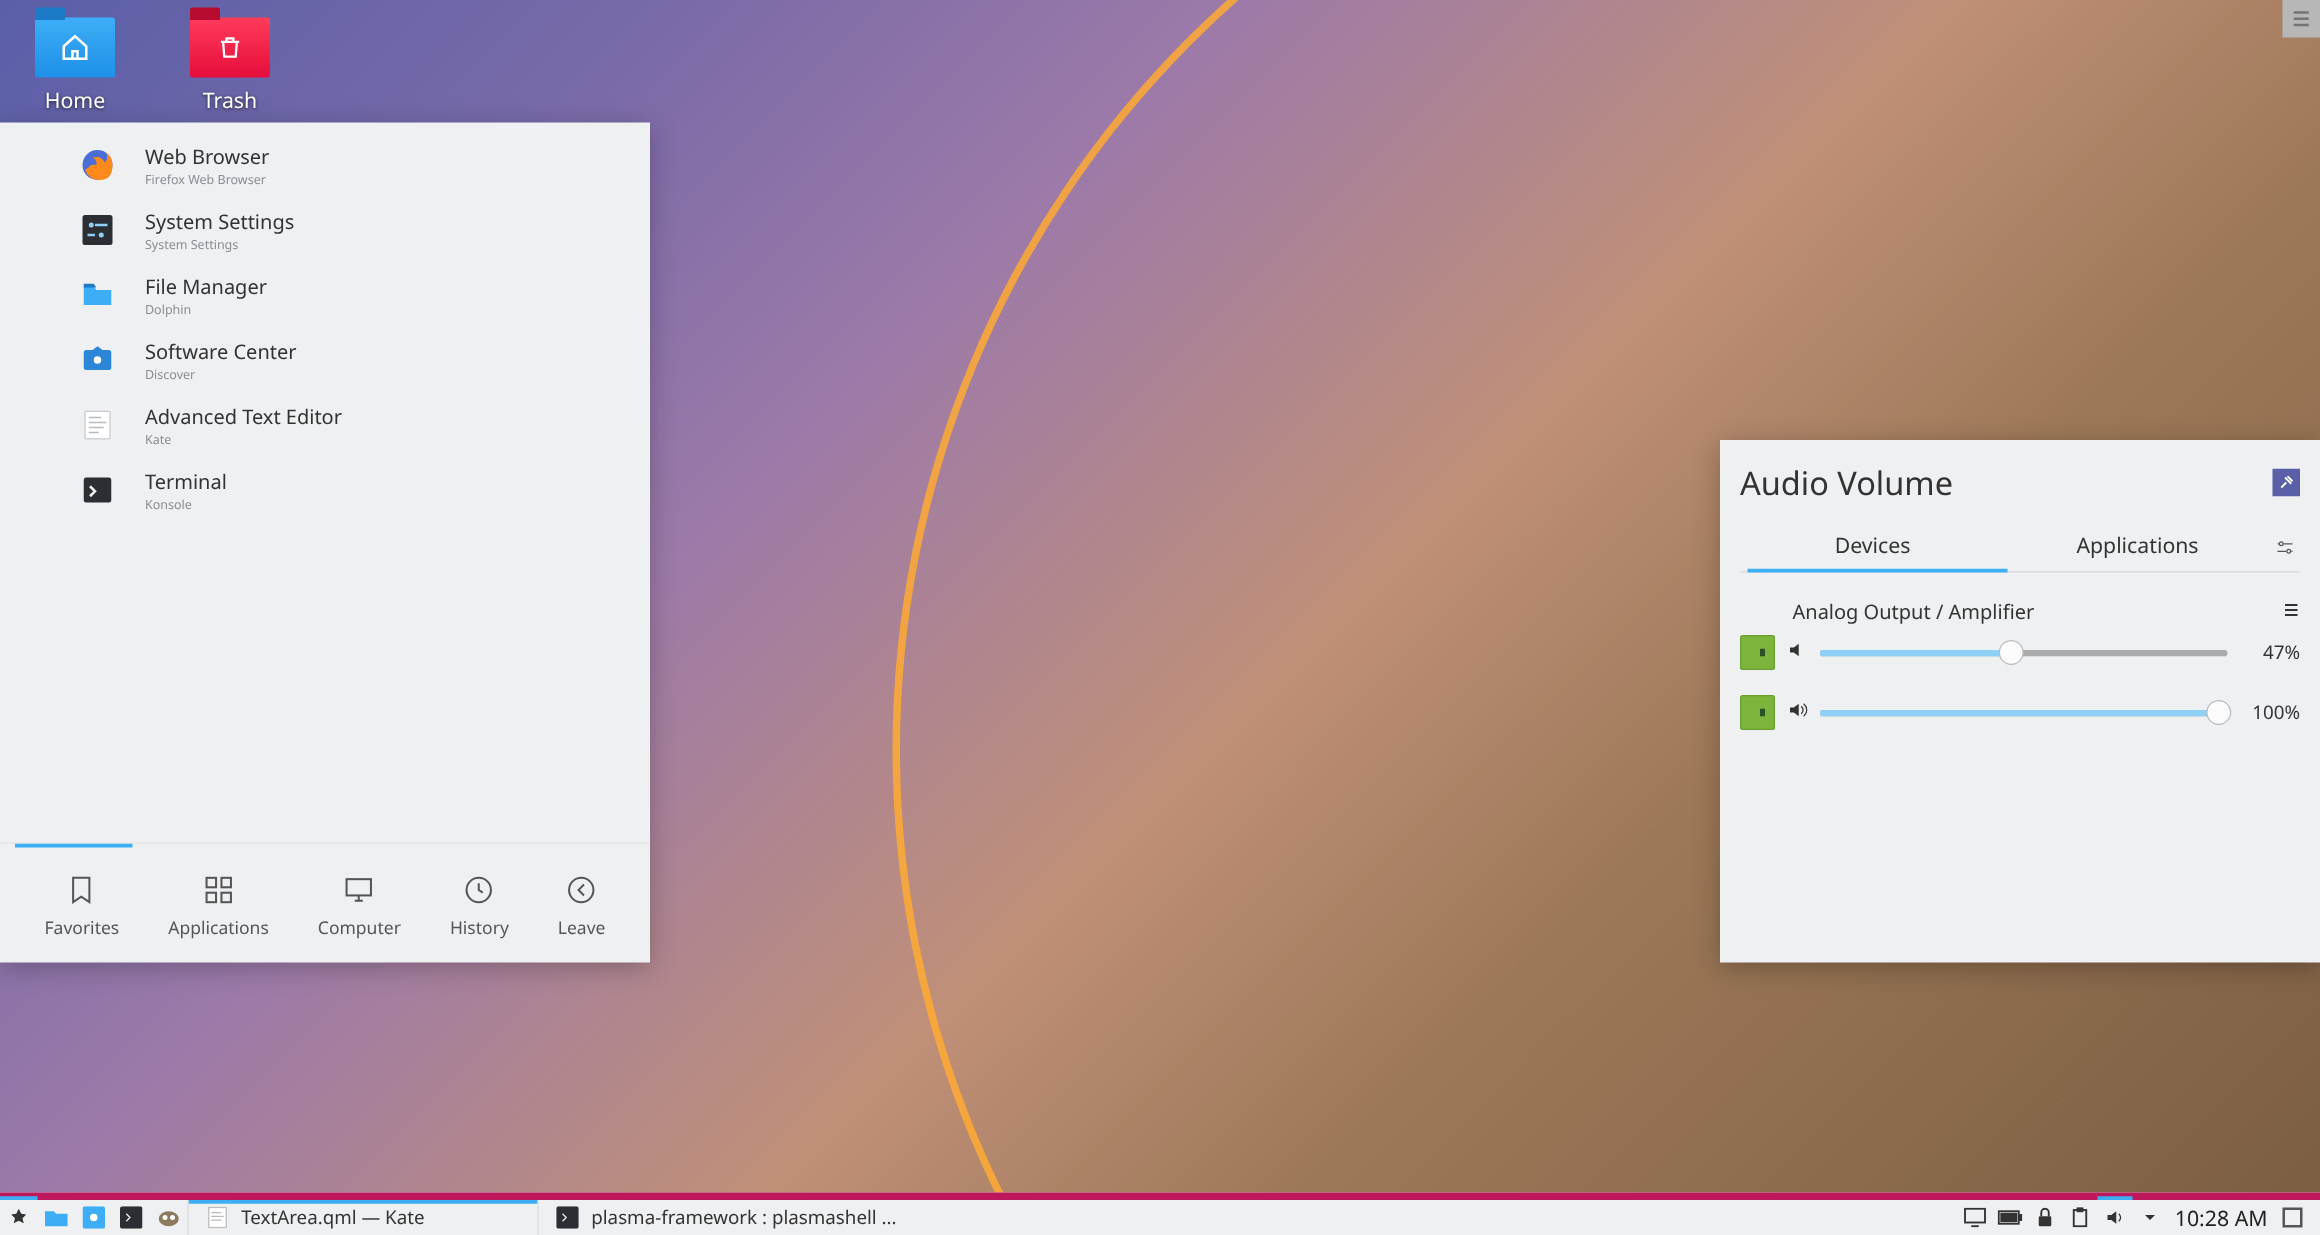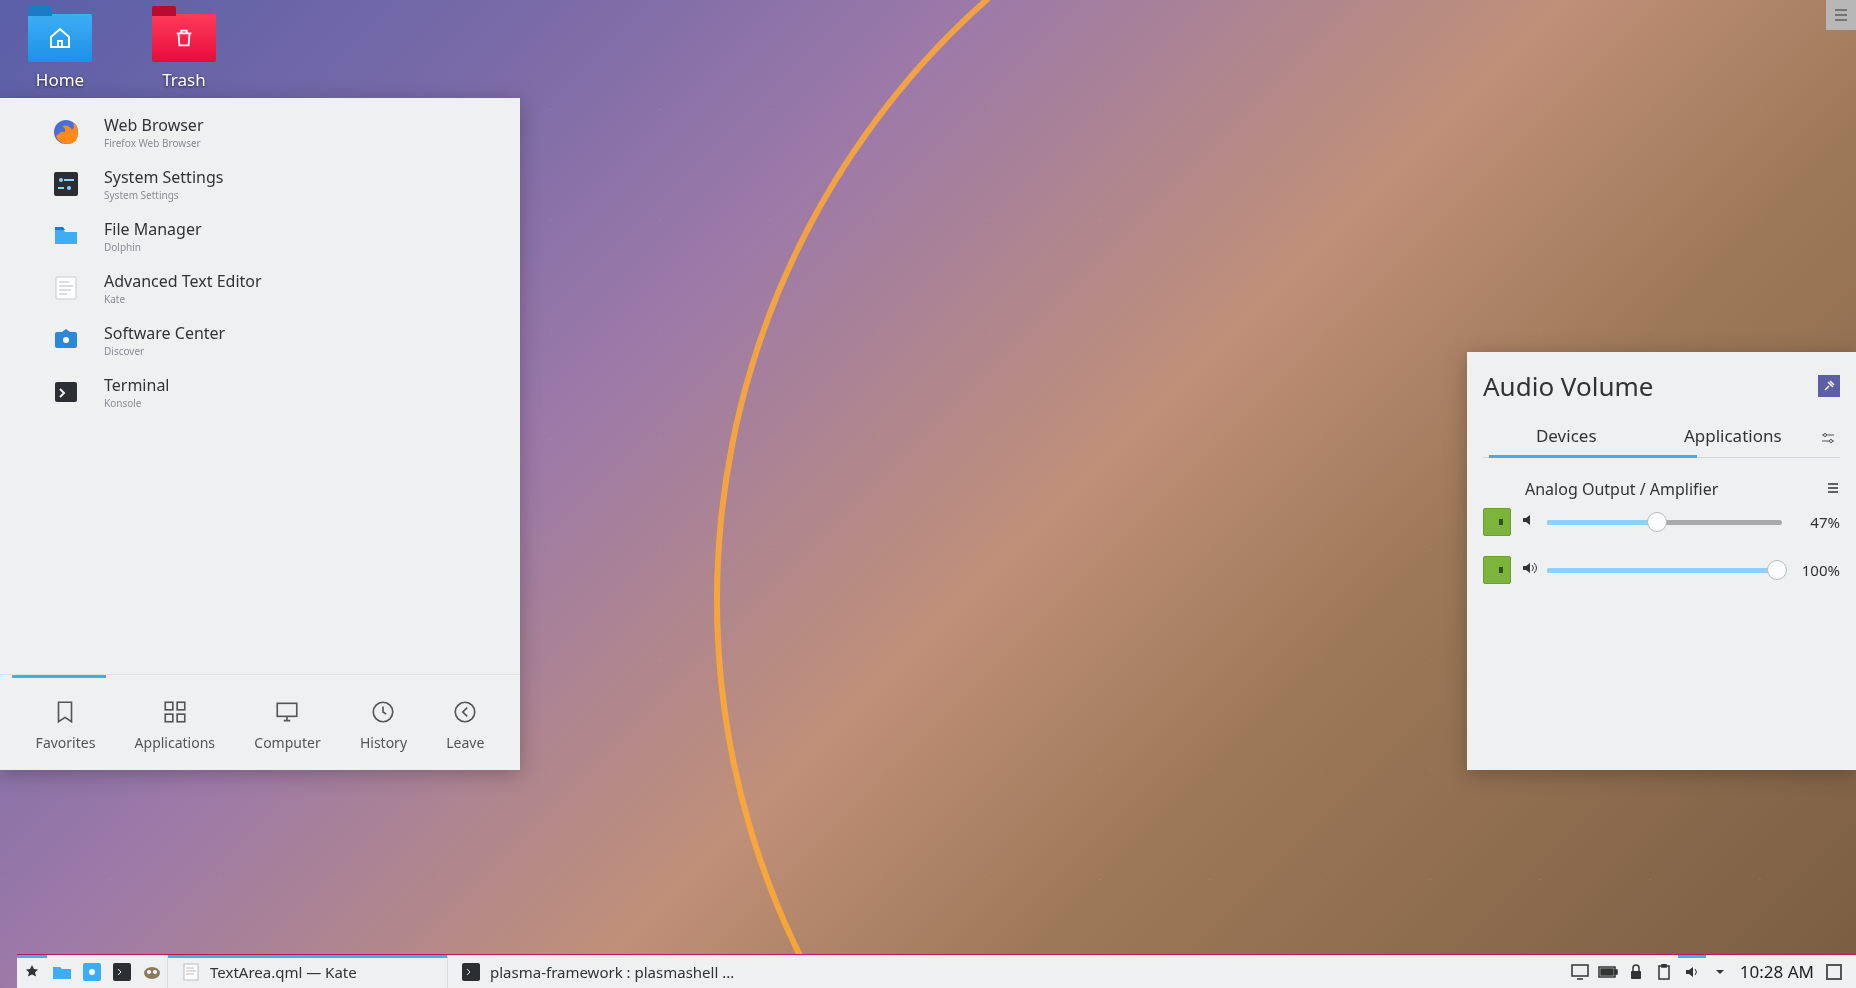--- a/index.html
+++ b/index.html
@@ -53,35 +53,35 @@
   background:#eef0f2; box-shadow:0 4px 20px rgba(0,0,0,.25);
   display:flex; flex-direction:column;
 }
 .am-header { display:flex; align-items:flex-start; gap:20px; padding:24px 24px 4px 40px; }
 .avatar { width:48px; height:48px; background:#fff; border-radius:2px; display:flex; align-items:center; justify-content:center; }
 .avatar svg { width:40px; height:40px; }
 .am-head-text { flex:1; display:flex; flex-direction:column; gap:12px; }
 .username { font-size:26px; color:#333; }
 .search-input { border:none; background:transparent; font-size:16px; color:#a0a4aa; outline:none; width:100%; }
 
-.fav-list { padding:8px 0 0 0; }
+.fav-list { padding:8px 0 0 12px; }
 .fav-item { display:flex; align-items:center; gap:24px; padding:8px 40px 8px 52px; cursor:pointer; }
 .fav-icon { width:28px; height:28px; display:flex; align-items:center; justify-content:center; }
 .fav-text { display:flex; flex-direction:column; }
 .fav-title { font-size:16px; color:#333; }
 .fav-sub { font-size:10px; color:#8a8e94; }
 
 .am-tabs { margin-top:auto; display:flex; justify-content:space-around; padding:6px 16px 18px; border-top:1px solid rgba(0,0,0,.05); position:relative; }
 .am-tab { display:flex; flex-direction:column; align-items:center; gap:8px; cursor:pointer; color:#555; font-size:14px; padding-top:18px;}
 .am-tab svg { width:26px; height:26px; }
 .am-tabs .indicator { position:absolute; top:0; left:12px; width:94px; height:3px; background:#3daef3; }
 
 
 .audio-popup {
-  position:absolute; top:352px; right:0; width:389px; height:418px;
+  position:absolute; top:352px; right:0; width:480px; height:418px;
   background:#eef0f2; box-shadow:0 4px 20px rgba(0,0,0,.25);
   padding:16px 16px 0 16px;
   margin-left:44px;
 }
 .ap-head { display:flex; align-items:center; justify-content:space-between; }
 .ap-title { font-size:26px; color:#333; }
 .ap-pin { width:22px; height:22px; background:#5a5fa8; display:flex; align-items:center; justify-content:center; cursor:pointer; }
 .ap-tabs-row { display:flex; align-items:center; margin-top:14px; border-bottom:1px solid #d6d9dc; position:relative; }
 .ap-tab { flex:1; text-align:center; font-size:17px; color:#333; padding:6px 0 10px; cursor:pointer; }
 .ap-tabs-row .ind { position:absolute; bottom:-1px; left:6px; width:208px; height:3px; background:#3daef3; }
@@ -95,22 +95,22 @@
 .dev-icon { width:28px; height:28px; background:#7db43c; border:1px solid #6aa030; border-radius:2px; display:flex; align-items:center; justify-content:center;}
 .mute { cursor:pointer; }
 .slider { position:relative; flex:1; height:14px; display:flex; align-items:center; }
 .track { position:absolute; left:0; right:0; height:5px; background:#a8aaac; border-radius:3px; }
 .fill { position:absolute; left:0; height:5px; background:#8fd0f6; border-radius:3px; }
 .thumb { position:absolute; width:20px; height:20px; background:#fcfcfc; border:1px solid #b8bbbd; border-radius:50%; top:-3px; transform:translateX(-50%); }
 .pct { width:48px; text-align:right; font-size:15px; color:#333; }
 
 
 .taskbar {
-  position:absolute; left:17px; right:0; bottom:0; height:34px;
-  background:#eef0f2; border-top:1px solid #be185d;
+  position:absolute; left:0; right:0; bottom:0; height:34px;
+  background:#eef0f2; border-top:6px solid #be185d;
   display:flex; align-items:stretch;
 }
 .tb-left { display:flex; align-items:center; }
 .tb-btn { width:30px; height:34px; display:flex; align-items:center; justify-content:center; cursor:pointer; }
 .tb-btn.active { position:relative; }
 .tb-btn.active::before { content:""; position:absolute; top:0; left:0; right:0; height:3px; background:#3daef3; }
 .task { display:flex; align-items:center; gap:10px; padding:0 14px; border-left:1px solid #dadcde; cursor:pointer; font-size:15px; color:#333; min-width:280px; position:relative;}
 .task.active::before { content:""; position:absolute; top:0; left:0; right:0; height:3px; background:#3daef3;}
 .task .ticon { width:18px; height:18px; display:flex; align-items:center; justify-content:center;}
 .tb-right { margin-left:auto; display:flex; align-items:center; gap:4px; padding-right:10px;}
@@ -191,40 +191,40 @@
           </svg>
         </div>
       <div class="fav-text">
           <span class="fav-title">File Manager</span>
           <span class="fav-sub">Dolphin</span>
         </div>
     </div>
     <div class="fav-item">
       <div class="fav-icon">
           <svg viewBox="0 0 28 28">
-            <rect x="4" y="3" width="20" height="22" rx="1" fill="#fff" stroke="#c8cacd"></rect>
-            <path d="M7 8h10M7 12h14M7 16h12M7 20h8" stroke="#b8bbbd" stroke-width="1.2"></path>
-          </svg>
-        </div>
-      <div class="fav-text">
-          <span class="fav-title">Advanced Text Editor</span>
-          <span class="fav-sub">Kate</span>
-        </div>
-    </div>
-    <div class="fav-item">
-      <div class="fav-icon">
-          <svg viewBox="0 0 28 28">
             <rect x="3" y="6" width="22" height="16" rx="2" fill="#2c88d6"></rect>
             <path d="M10 6l4-3 4 3" fill="#2c88d6"></path>
             <circle cx="14" cy="14" r="3" fill="#fff"></circle>
           </svg>
         </div>
       <div class="fav-text">
           <span class="fav-title">Software Center</span>
           <span class="fav-sub">Discover</span>
+        </div>
+    </div>
+    <div class="fav-item">
+      <div class="fav-icon">
+          <svg viewBox="0 0 28 28">
+            <rect x="4" y="3" width="20" height="22" rx="1" fill="#fff" stroke="#c8cacd"></rect>
+            <path d="M7 8h10M7 12h14M7 16h12M7 20h8" stroke="#b8bbbd" stroke-width="1.2"></path>
+          </svg>
+        </div>
+      <div class="fav-text">
+          <span class="fav-title">Advanced Text Editor</span>
+          <span class="fav-sub">Kate</span>
         </div>
     </div>
     <div class="fav-item">
       <div class="fav-icon">
           <svg viewBox="0 0 28 28">
             <rect x="3" y="4" width="22" height="20" rx="2" fill="#2b2e33"></rect>
             <path d="M8 11l4 4-4 4" stroke="#eee" stroke-width="2" fill="none"></path>
           </svg>
         </div>
       <div class="fav-text">

